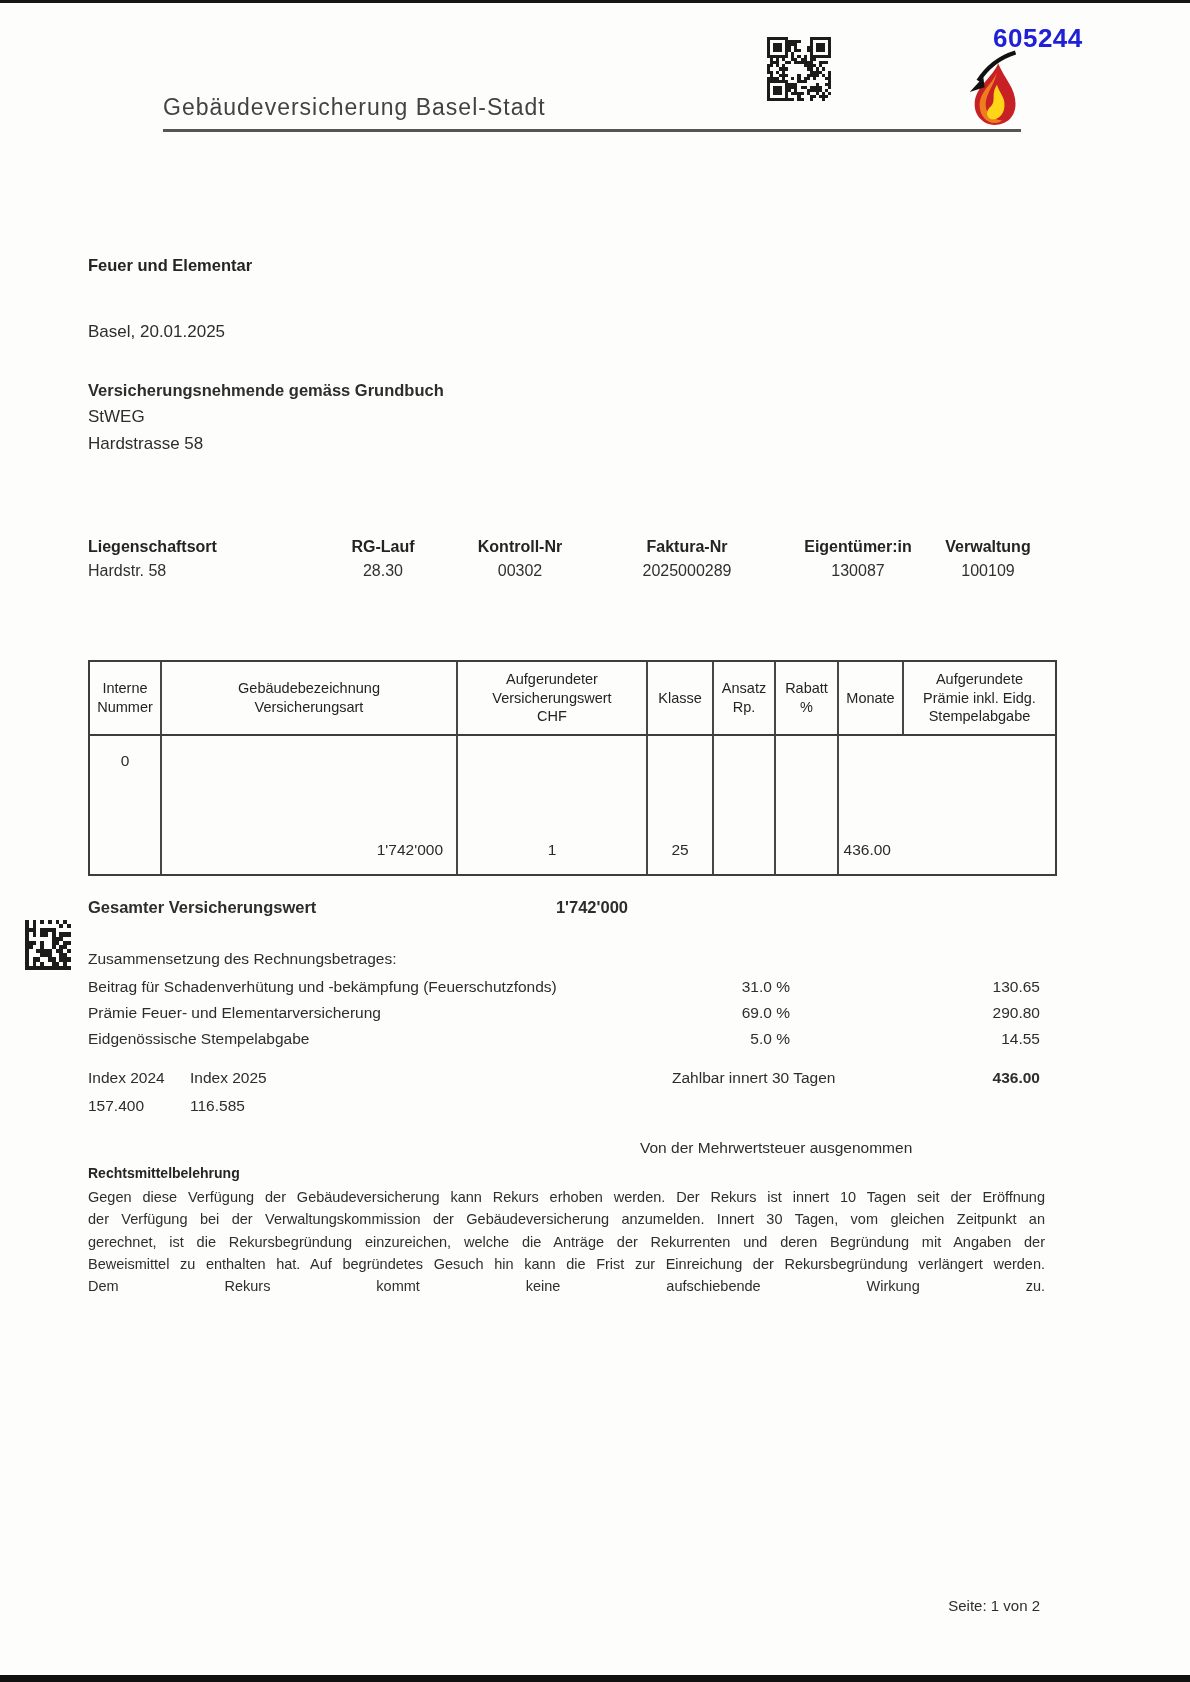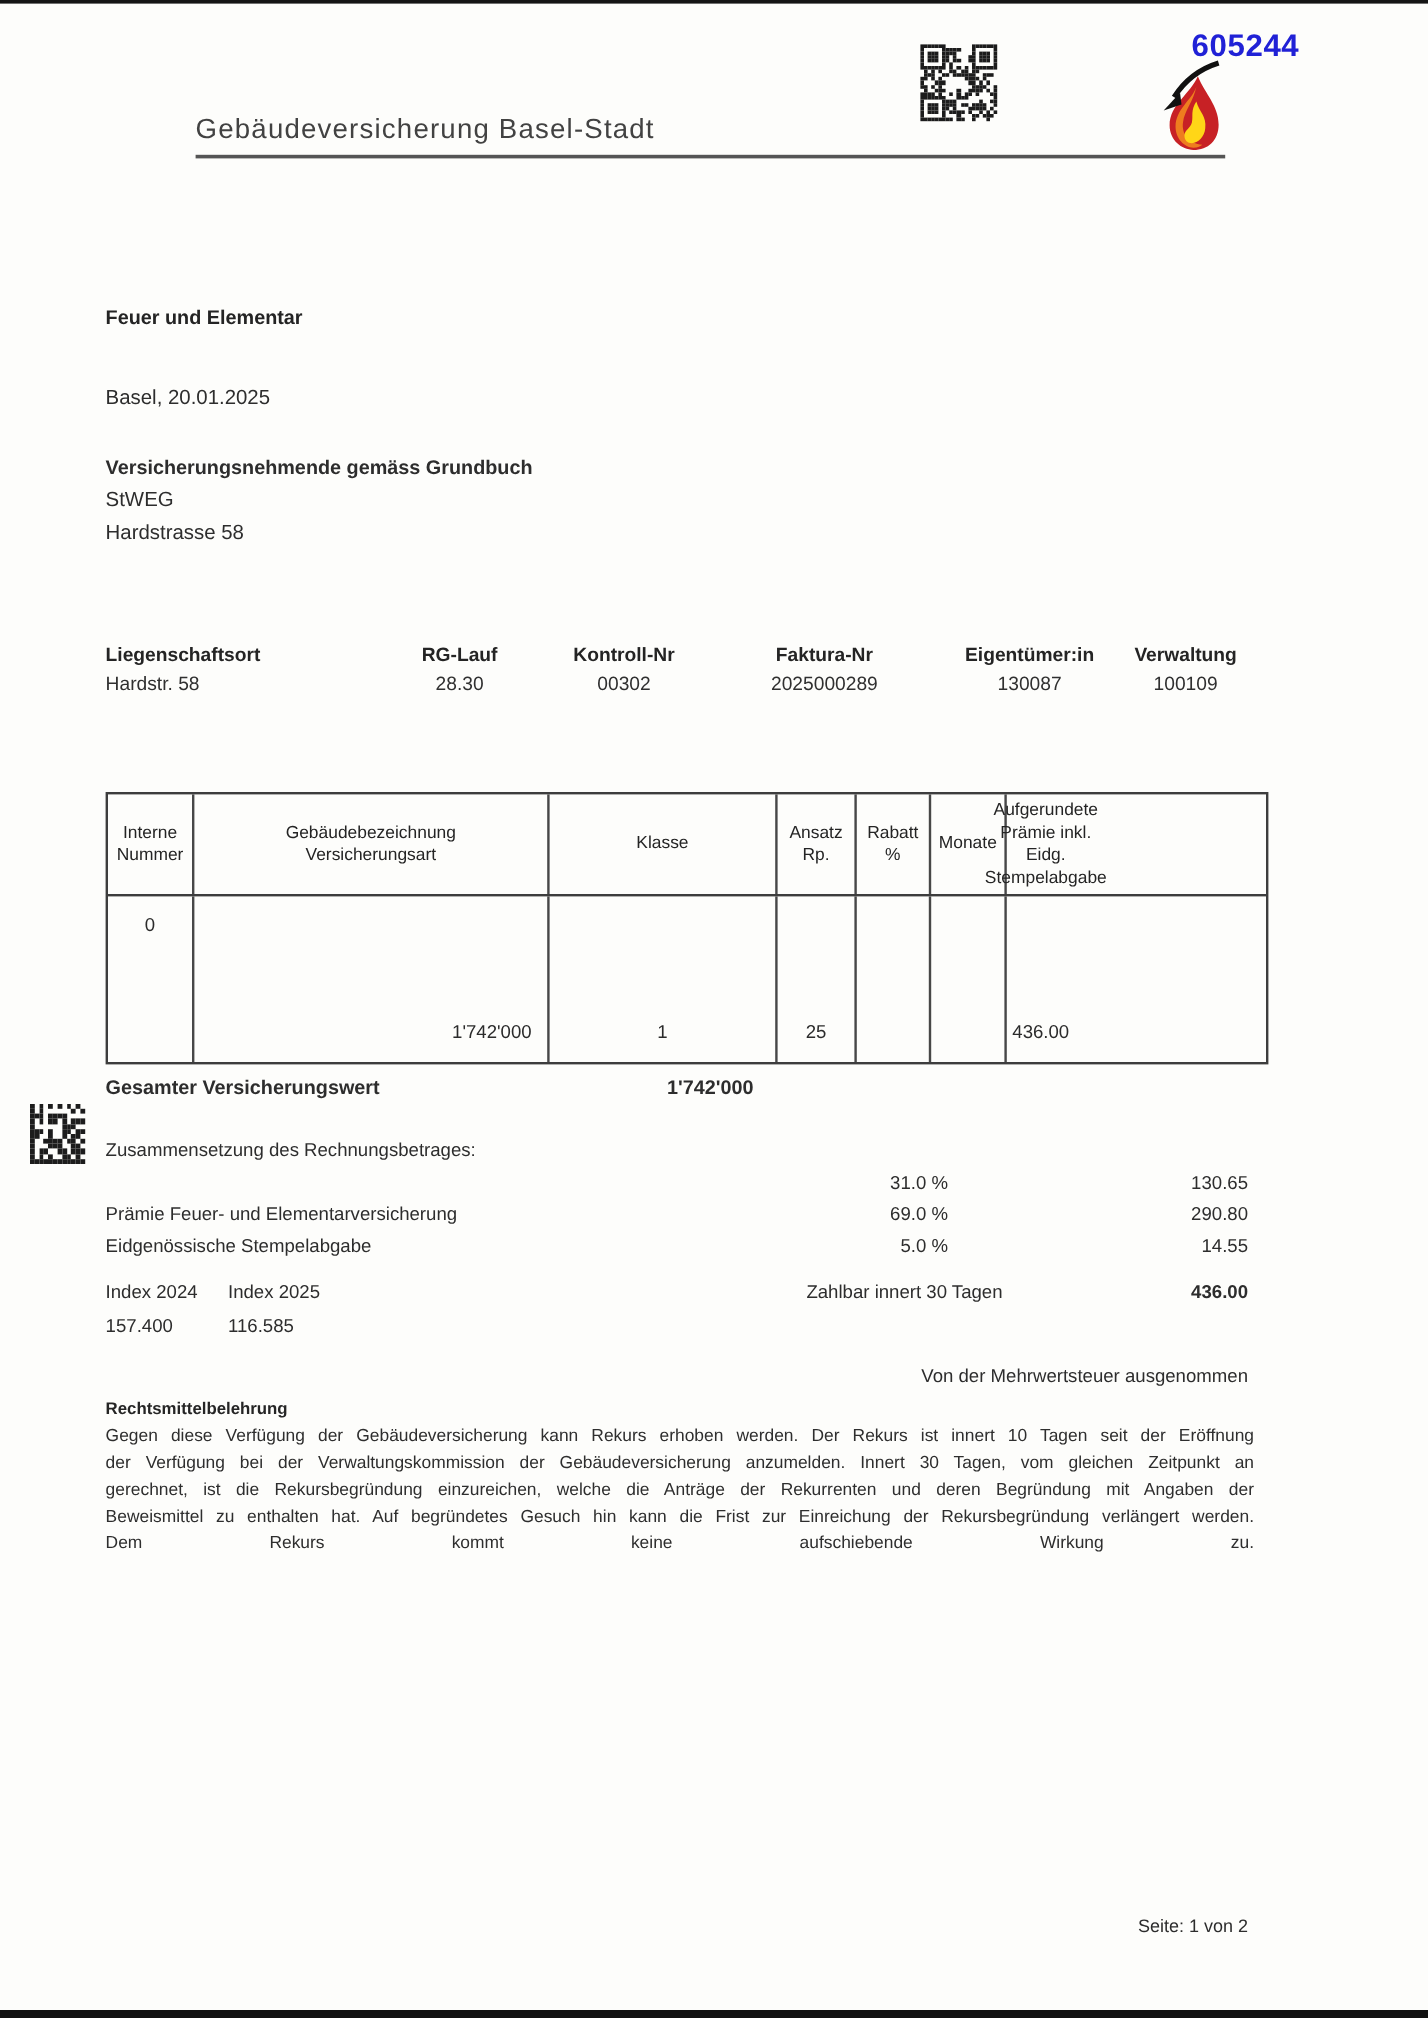--- a/index.html
+++ b/index.html
@@ -73,21 +73,21 @@
   .bd-pct { position:absolute; left:640px; width:150px; text-align:right; font-size:15.5px; }
   .bd-amt { position:absolute; left:890px; width:150px; text-align:right; font-size:15.5px; }
 
   
   .idx-2024-l { left:88px; top:1069px; font-size:15.5px; }
   .idx-2025-l { left:190px; top:1069px; font-size:15.5px; }
   .due-label { left:672px; top:1069px; font-size:15.5px; }
   .due-amount { left:890px; top:1069px; width:150px; text-align:right; font-size:15.5px; font-weight:bold; }
   .idx-2024-v { left:88px; top:1097px; font-size:15.5px; }
   .idx-2025-v { left:190px; top:1097px; font-size:15.5px; }
-  .vat-note { left:640px; top:1139px; width:400px; text-align:right; font-size:15.5px; }
+  .vat-note { left:640px; top:1139px; width:400px; text-align:left; font-size:15.5px; }
 
   
   .legal-heading { left:88px; top:1165px; font-size:14px; font-weight:bold; color:#252525; }
   .legal-body {
     left:88px; top:1186px; width:957px; font-size:14.5px; line-height:22.3px;
     text-align:justify; word-spacing:6px; color:#2e2e2e;
   }
   .legal-body::after { content:""; display:inline-block; width:100%; }
 
   .dm-code { left:25px; top:920px; width:46px; height:50px; }
@@ -596,20 +596,23 @@
     <div class="pi-label">Verwaltung</div>
     <div class="pi-value">100109</div>
   </div>
 
   <div class="abs ins-table">
     <div class="ins-row ins-head">
       <div class="ins-th">Interne
 Nummer</div>
       <div class="ins-th">Gebäudebezeichnung
 Versicherungsart</div>
+      <div class="ins-th">Aufgerundeter
+Versicherungswert
+CHF</div>
       <div class="ins-th">Klasse</div>
       <div class="ins-th">Ansatz
 Rp.</div>
       <div class="ins-th">Rabatt
 %</div>
       <div class="ins-th">Monate</div>
       <div class="ins-th">Aufgerundete
 Prämie inkl. Eidg.
 Stempelabgabe</div>
     </div>
@@ -621,20 +624,21 @@
       <div class="ins-td td-bottom center"></div>
       <div class="ins-td td-bottom center"></div>
       <div class="ins-td td-bottom right">436.00</div>
     </div>
   </div>
 
   <div class="abs total-label">Gesamter Versicherungswert</div>
   <div class="abs total-value">1'742'000</div>
 
   <div class="abs bd-heading">Zusammensetzung des Rechnungsbetrages:</div>
+  <div class="abs bd-label bd-label-0">Beitrag für Schadenverhütung und -bekämpfung (Feuerschutzfonds)</div>
   <div class="bd-pct bd-pct-0">31.0 %</div>
   <div class="bd-amt bd-amt-0">130.65</div>
   <div class="abs bd-label bd-label-1">Prämie Feuer- und Elementarversicherung</div>
   <div class="bd-pct bd-pct-1">69.0 %</div>
   <div class="bd-amt bd-amt-1">290.80</div>
   <div class="abs bd-label bd-label-2">Eidgenössische Stempelabgabe</div>
   <div class="bd-pct bd-pct-2">5.0 %</div>
   <div class="bd-amt bd-amt-2">14.55</div>
 
   <div class="abs idx-2024-l">Index 2024</div>

